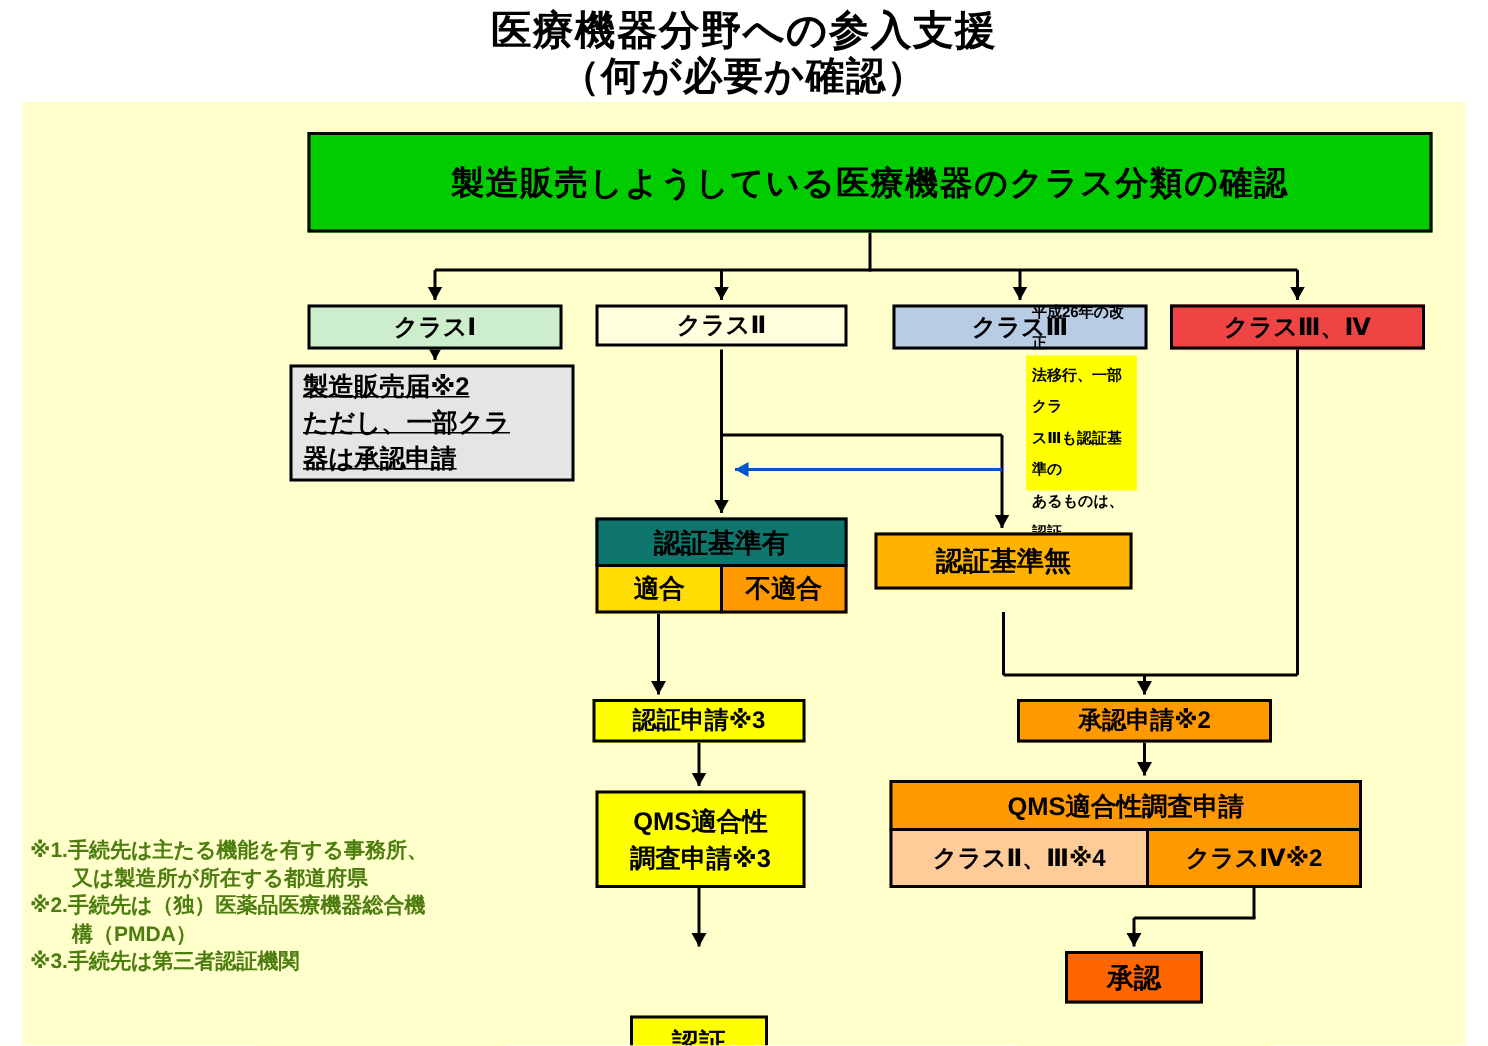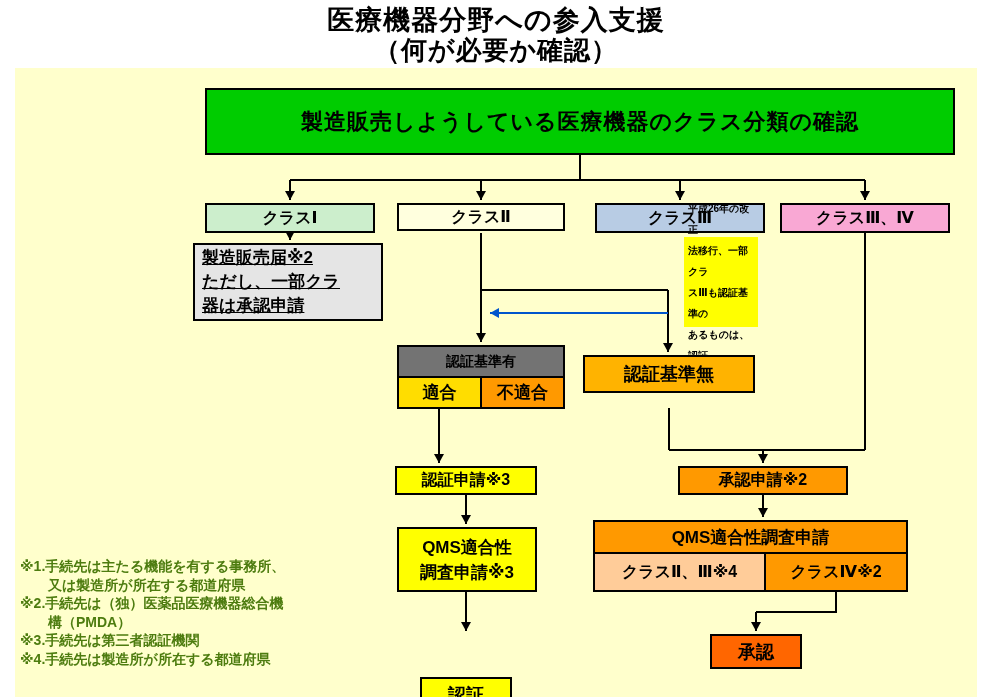--- a/index.html
+++ b/index.html
@@ -15,31 +15,31 @@
 
   svg.connectors { position:absolute; left:0; top:0; width:992px; height:697px; pointer-events:none; }
 
   .box { position:absolute; border:2px solid #000; display:flex; flex-direction:column;
          align-items:center; justify-content:center; font-weight:bold; color:#000; text-align:center; }
 
   .b-check   { left:205px; top:88px;  width:750px; height:67px; background:#00CC00; font-size:22px; letter-spacing:1px; }
   .b-c1      { left:205px; top:203px; width:170px; height:30px; background:#CCEECC; font-size:16px; }
   .b-c2      { left:397px; top:203px; width:168px; height:28px; background:#FFFFDE; font-size:16px; }
   .b-c3      { left:595px; top:203px; width:170px; height:30px; background:#B8CCE4; font-size:16px; }
-  .b-c34     { left:780px; top:203px; width:170px; height:30px; background:#f9a8d4; font-size:16px;text-align:right; }
+  .b-c34     { left:780px; top:203px; width:170px; height:30px; background:#ef4444; font-size:16px;text-align:right; }
 
   .b-notif   { left:193px; top:243px; width:190px; height:78px; background:#e5e5e5; font-size:17px;
                align-items:flex-start; padding:3px 7px; text-align:left; }
   .b-notif div { text-decoration:underline; line-height:24px; }
 
   .b-note    { left:684px; top:237px; width:74px; height:90px; background:#FFFF00; font-size:10px;
                align-items:flex-start; padding:2px 4px; text-align:left; border:none; }
   .b-note div { line-height:21px; }
 
-  .b-certyes-h { left:397px; top:345px; width:168px; height:33px; background:#737373; font-size:14px; }
+  .b-certyes-h { left:397px; top:345px; width:168px; height:33px; background:#0f766e; font-size:18px; }
   .b-pass      { left:397px; top:376px; width:85px;  height:33px; background:#FFDD00; font-size:17px; }
   .b-fail      { left:480px; top:376px; width:85px;  height:33px; background:#FF9900; font-size:17px; }
 
   .b-certno  { left:583px; top:355px; width:172px; height:38px; background:#FFB300; font-size:18px; }
 
   .b-certapp { left:395px; top:466px; width:142px; height:29px; background:#FFFF00; font-size:16px; }
   .b-qmscert { left:397px; top:527px; width:140px; height:65px; background:#FFFF00; font-size:17px; }
   .b-qmscert div { line-height:25px; }
   .b-cert    { left:420px; top:634px; width:92px;  height:35px; background:#FFFF00; font-size:18px;margin-top:43px; }
 
@@ -143,16 +143,15 @@
   <div class="box b-qms4">クラスⅣ※2</div>
 
   <div class="box b-app">承認</div>
 
   <div class="footnotes">
     <div>※1.手続先は主たる機能を有する事務所、</div>
     <div>　　又は製造所が所在する都道府県</div>
     <div>※2.手続先は（独）医薬品医療機器総合機</div>
     <div>　　構（PMDA）</div>
     <div>※3.手続先は第三者認証機関</div>
-    <div>※4.手続先は製造所が所在する都道府県</div>
   </div>
 
 </div>
 
 </body></html>

